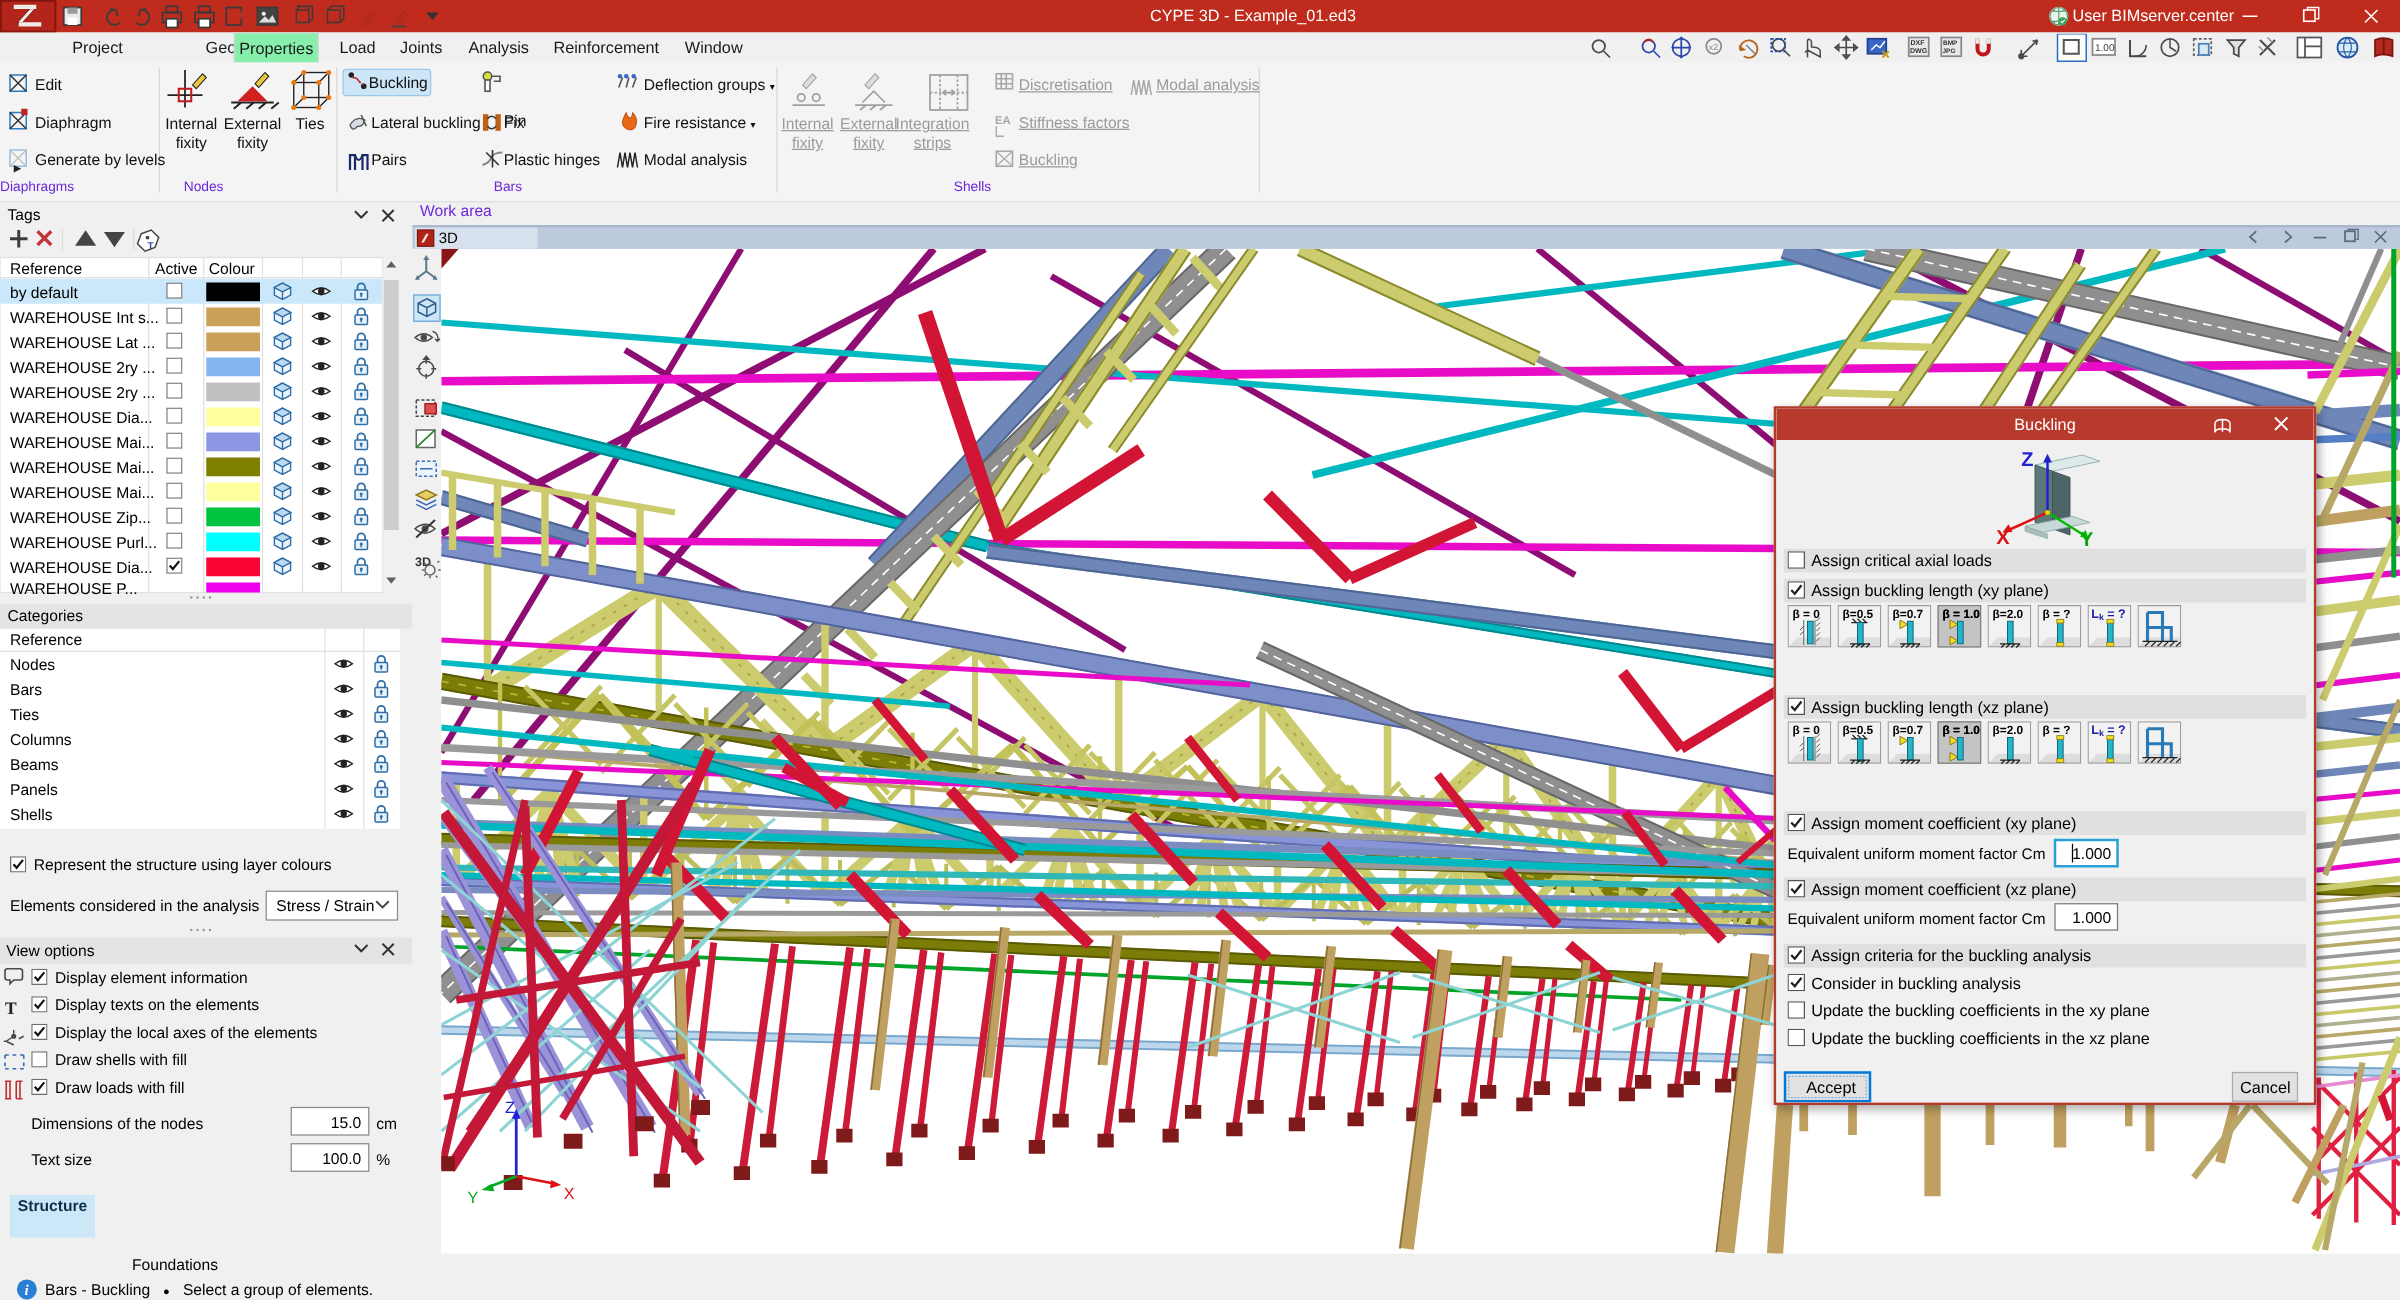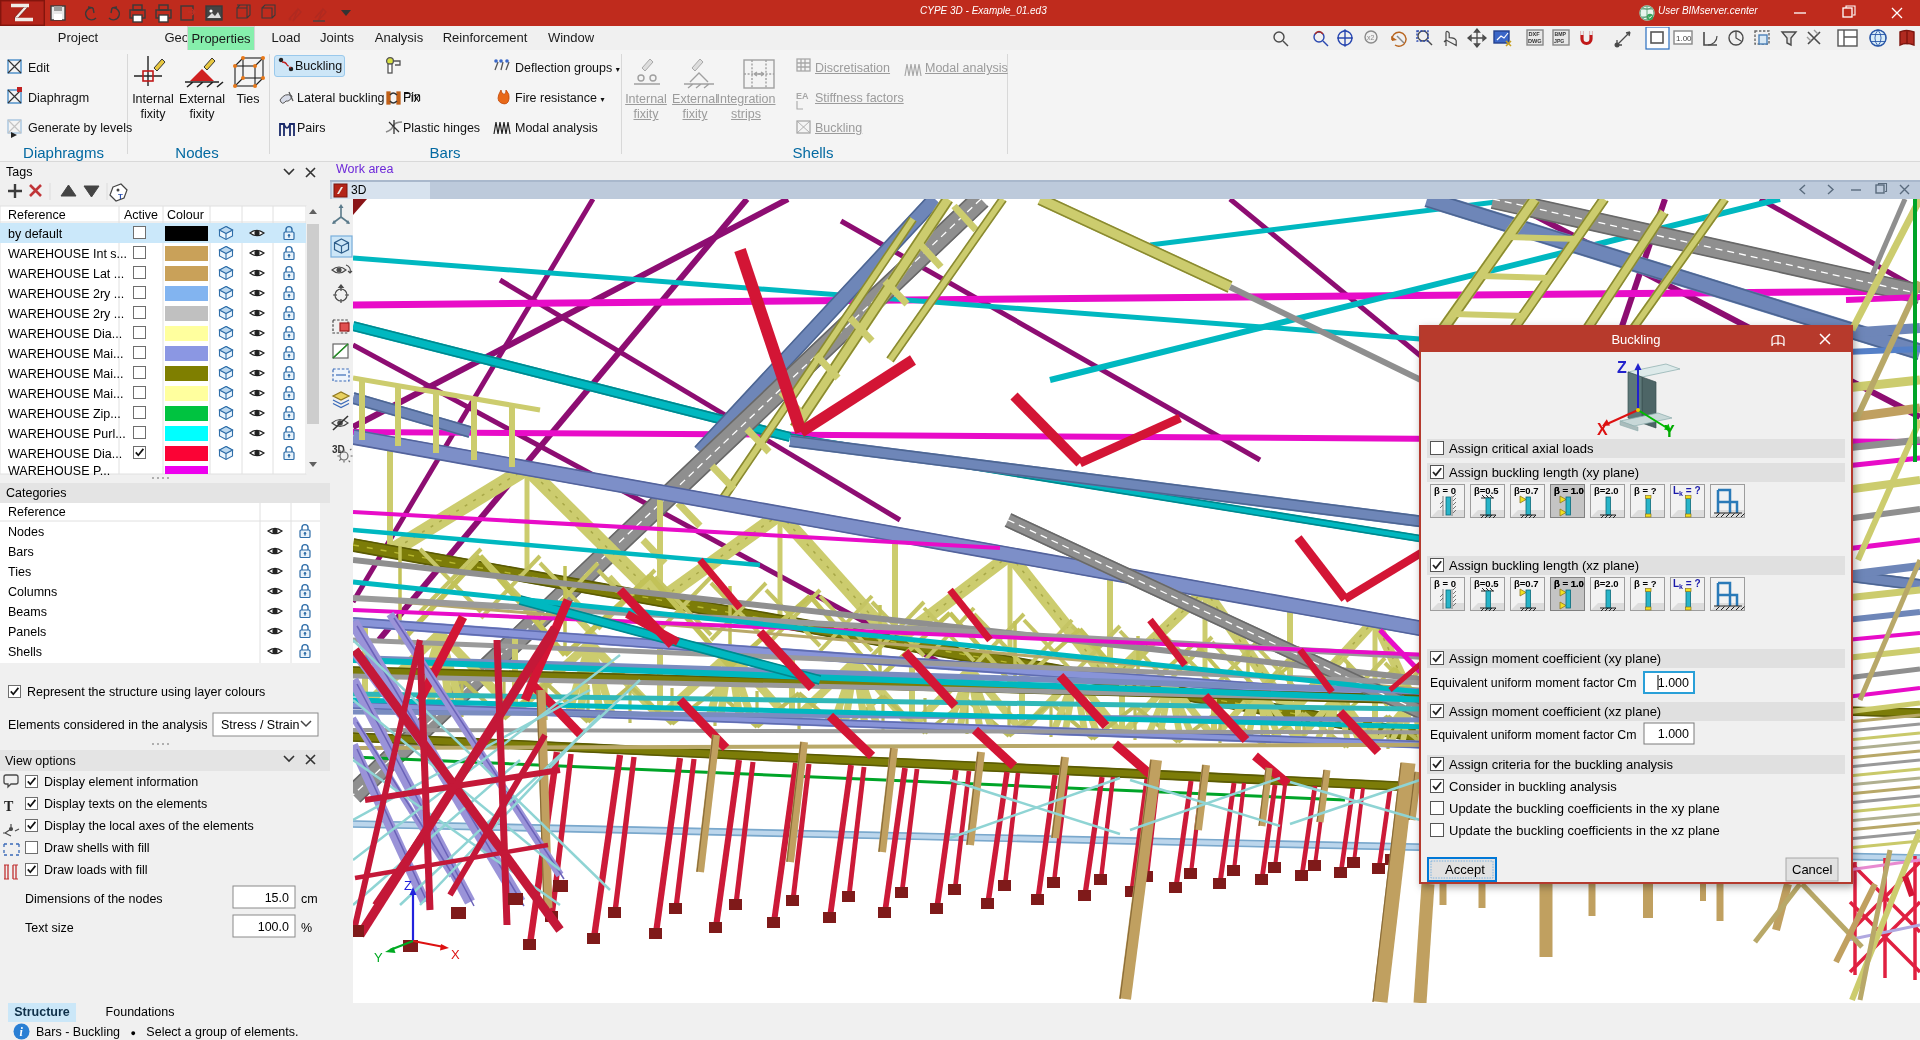--- a/index.html
+++ b/index.html
@@ -3,28 +3,28 @@
 <meta charset="utf-8">
 <style>
 html,body{margin:0;padding:0;width:1920px;height:1040px;overflow:hidden;
   font-family:"Liberation Sans",sans-serif;font-size:12px;background:#f0f0f0;}
 *{box-sizing:border-box;}
 .abs{position:absolute;}
 #page{position:relative;width:1920px;height:1040px;background:#f0f0f0;}
 
 #titlebar{left:0;top:0;width:1920px;height:26px;background:#bf2b1d;}
 #logo{left:0;top:0;width:45px;height:26px;background:#a21d14;border:1px solid #7d140d;}
-.ttxt{color:#fff;font-size:10px;font-style:italic;}
+.ttxt{color:#fff;font-size:13px;}
 
 #menubar{left:0;top:26px;width:1920px;height:24px;background:#f0f0f0;}
 .menuitem{position:absolute;top:26px;height:24px;line-height:24px;color:#1a1a1a;font-size:13px;text-align:center;}
 
 #ribbon{left:0;top:50px;width:1920px;height:112px;background:#f4f4f4;border-bottom:1px solid #d9d9d9;}
 .gdiv{position:absolute;top:4px;width:1px;height:100px;background:#d8d8d8;}
-.glabel{position:absolute;top:94px;font-size:15px;color:#0369a1;text-align:center;}
+.glabel{position:absolute;top:94px;font-size:11px;color:#6d28d9;text-align:left;}
 .rrow{position:absolute;height:20px;line-height:20px;font-size:12.5px;color:#111;white-space:nowrap;}
 .rbig{position:absolute;width:64px;text-align:center;font-size:12.5px;color:#111;line-height:15px;}
 .gray{color:#9b9b9b !important;text-decoration:underline;}
 
 #leftpanel{left:0;top:162px;width:330px;height:841px;background:#f0f0f0;}
 
 #bottombar{left:0;top:1003px;width:1920px;height:37px;background:#f0f0f0;}
 
 #vptabs{left:330px;top:180px;width:1590px;height:19px;background:#bdcadb;}
 #viewport{left:353px;top:199px;width:1567px;height:804px;background:#fff;}
@@ -1210,21 +1210,21 @@
         </g>
       <g transform="translate(0,242)">
           <text x="2" y="12" font-size="10" font-weight="bold" fill="#333" stroke="none" font-family="Liberation Sans, sans-serif">3D</text>
           <circle cx="14" cy="15" r="4" fill="none" stroke="#666"></circle>
           <path d="M14 10.4 l0 -2 m0 11.2 l0 2 m-4.6 -6.6 l-2 0 m13.2 0 l2 0 m-11.8 -4.4 l-1.4 -1.4 m9.2 10.4 l1.4 1.4 m0 -11.8 l1.4 -1.4 m-10.6 10.4 l-1.4 1.4" stroke="#666"></path>
         </g>
     </g>
   </svg>
 
   <div id="bottombar" class="abs"></div>
-  <div class="abs" style="left:8px;top:1003px;width:68px;height:19px;background:#cbe7f8;color:#0f3049;font-weight:bold;font-size:12.5px;text-align:center;line-height:19px;">Structure</div>
+  <div class="abs" style="left:8px;top:956px;width:68px;height:34px;background:#cbe7f8;color:#0f3049;font-weight:bold;font-size:12.5px;text-align:center;line-height:19px;">Structure</div>
   <div class="abs" style="left:95px;top:1003px;width:90px;height:19px;font-size:12.5px;text-align:center;line-height:19px;color:#000;">Foundations</div>
   <svg class="abs" style="left:13px;top:1023px;" width="17" height="17" viewBox="0 0 17 17">
     <circle cx="8.5" cy="8.5" r="8" fill="#2a7fd4"></circle>
     <text x="6.5" y="13" font-size="12" fill="#fff" font-family="Liberation Serif, serif" font-style="italic" font-weight="bold">i</text>
   </svg>
   <div class="abs" style="left:36px;top:1025px;font-size:12.5px;color:#000;">Bars - Buckling&nbsp;&nbsp;&nbsp;<span style="font-size:9px;">●</span>&nbsp;&nbsp;&nbsp;Select a group of elements.</div>
 
   <div id="dialog" class="abs">
     <svg class="abs" style="left:0;top:0;" width="430" height="555" viewBox="0 0 430 555" font-family="Liberation Sans, sans-serif">
       <defs>

